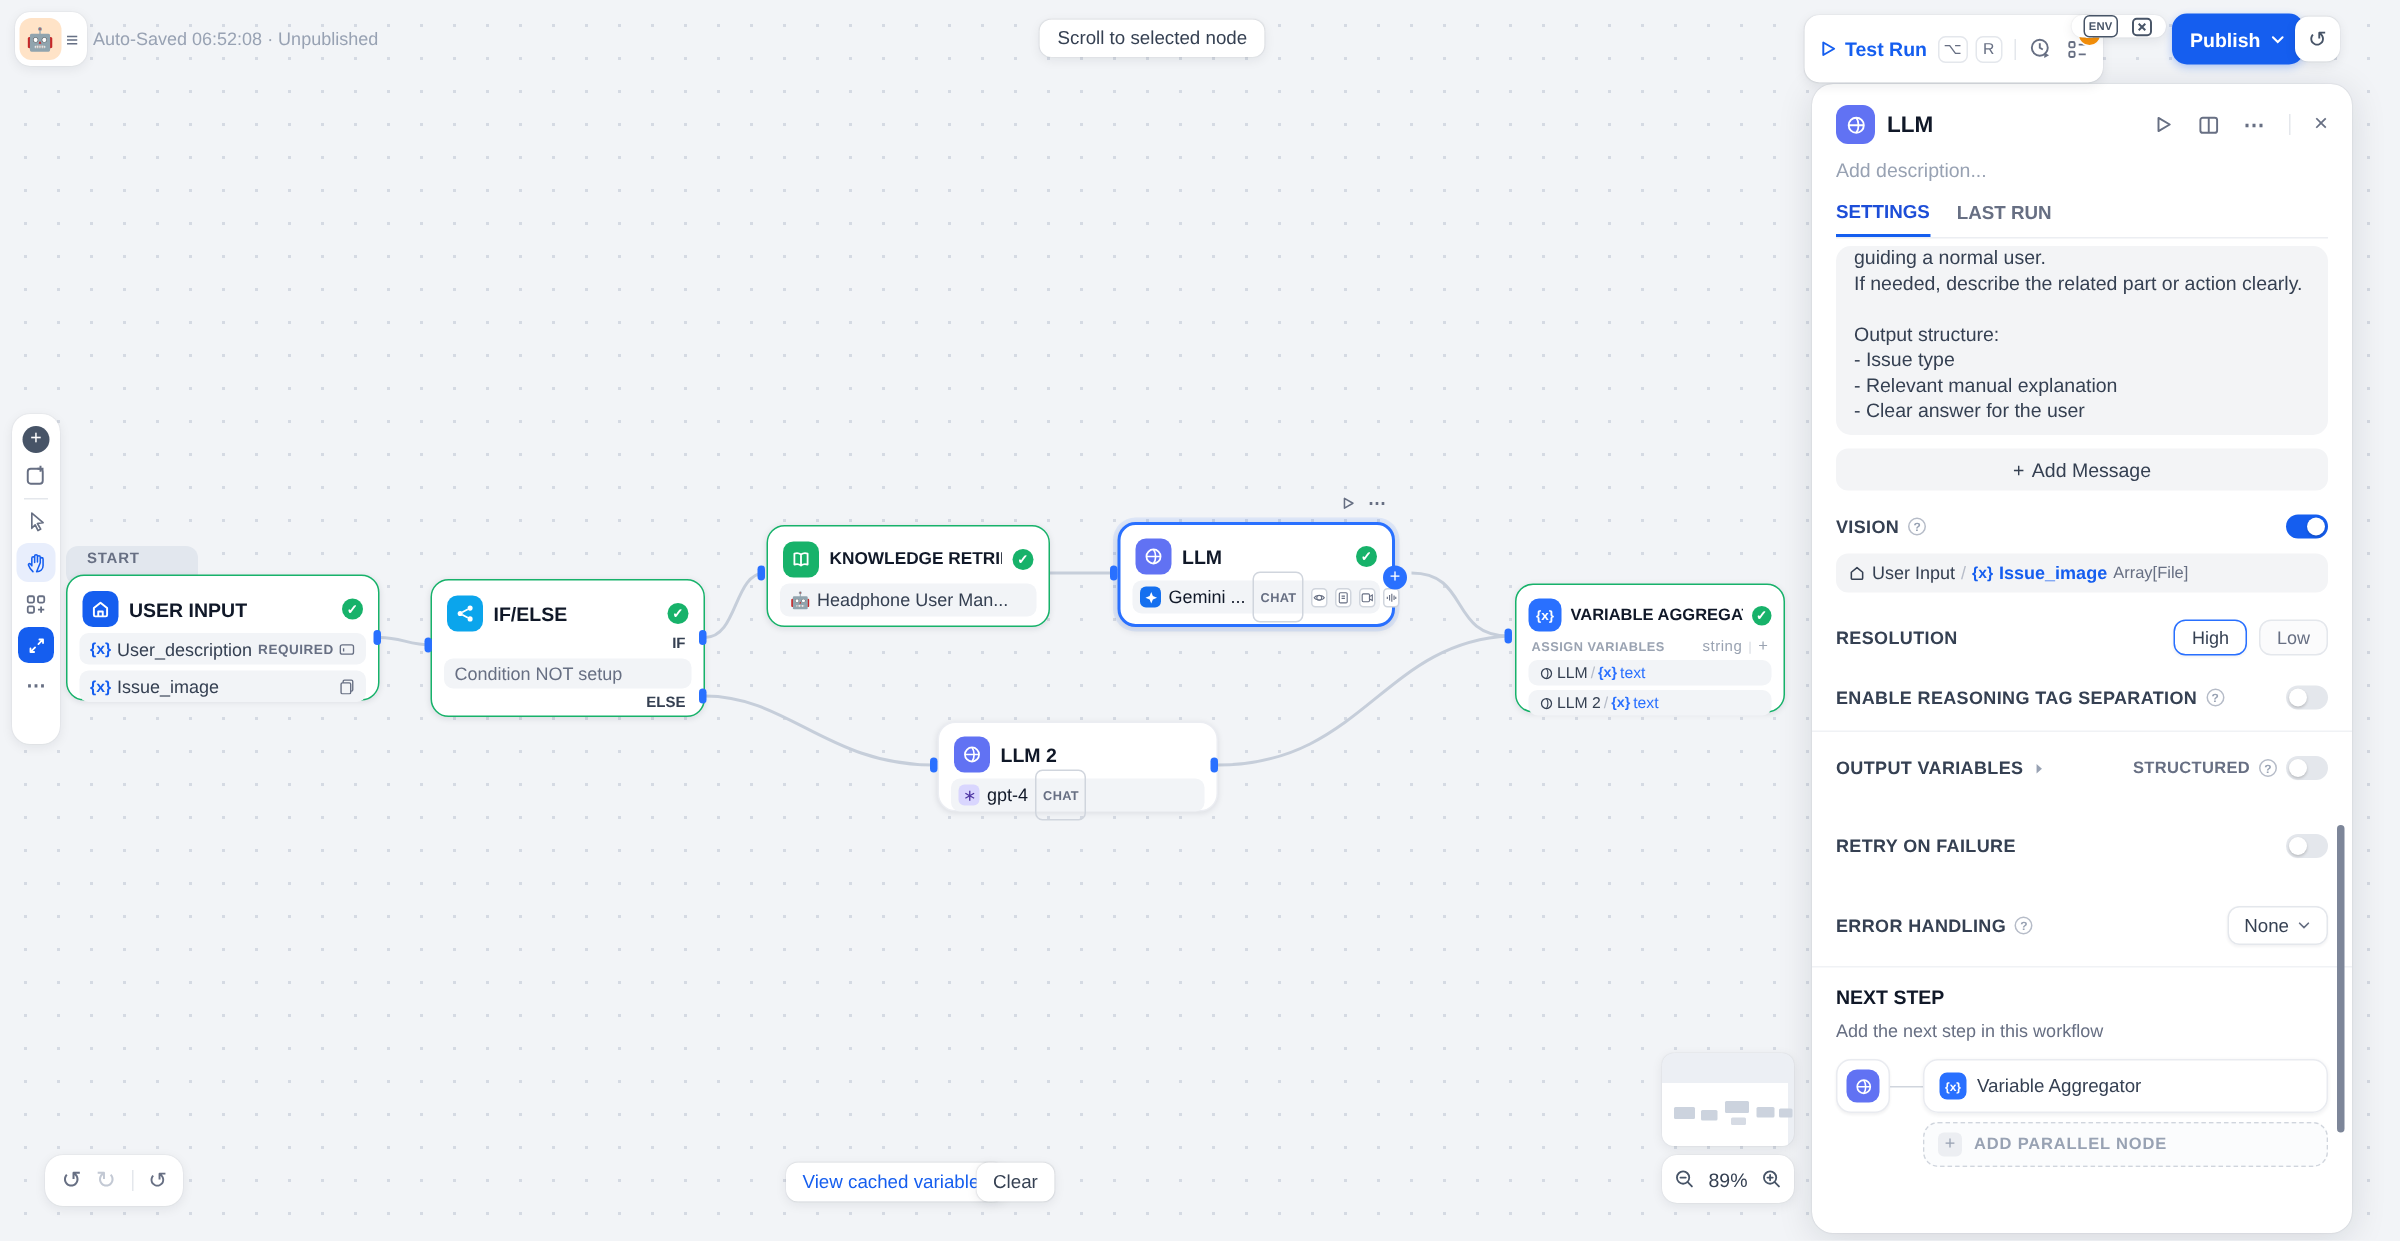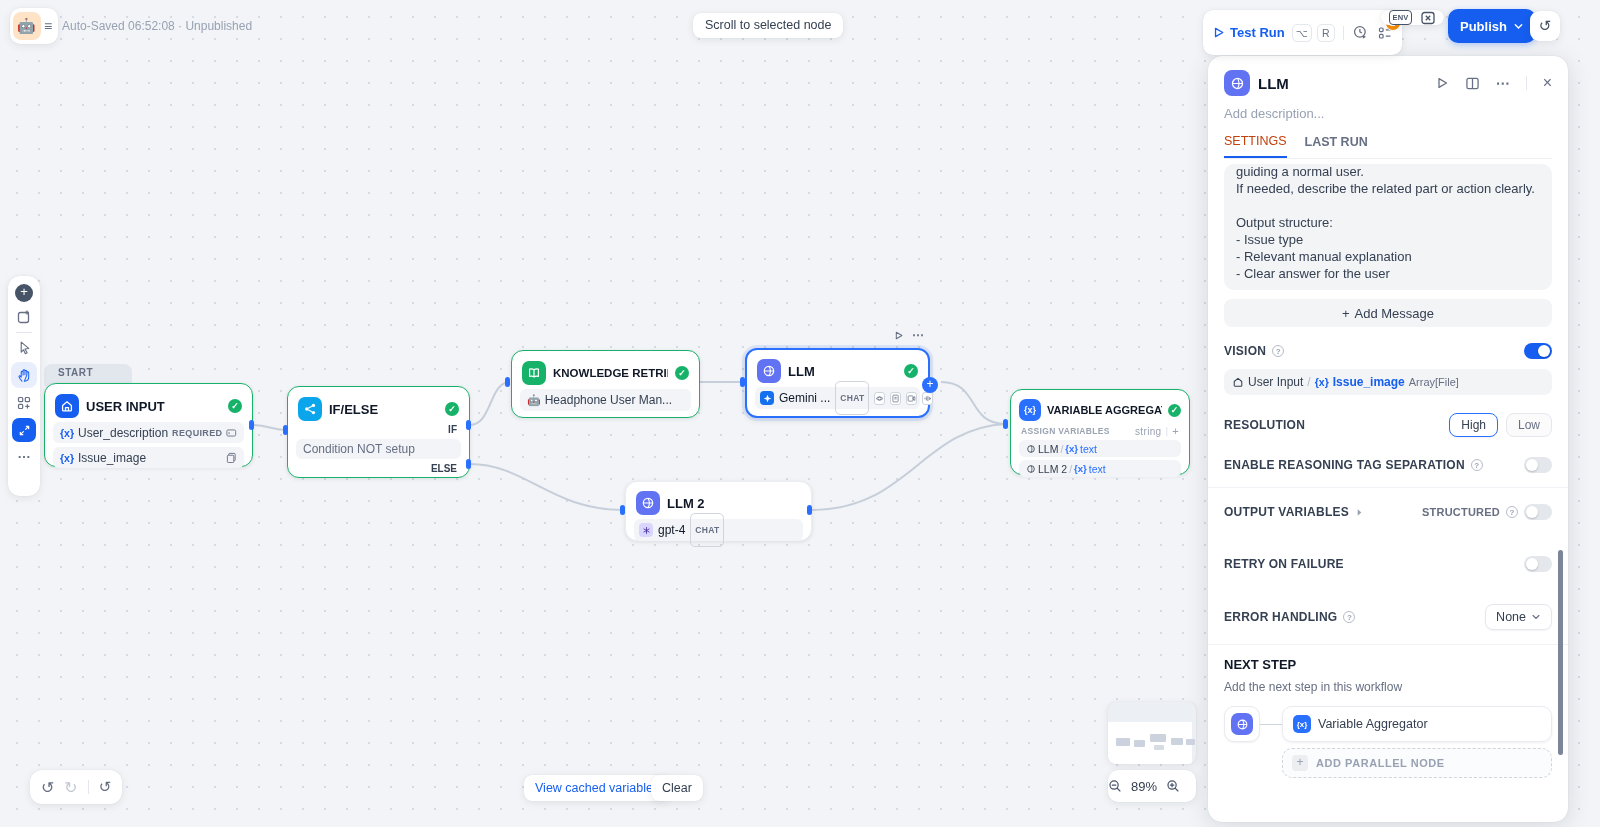--- a/index.html
+++ b/index.html
@@ -348,21 +348,21 @@
 <div class="abs shadow" style="left:1108px;top:702px;width:88px;height:62px;background:#eceff4;border-radius:8px;z-index:6;overflow:hidden">
   <div class="abs" style="left:0px;top:20px;width:84px;height:42px;background:#fff"></div>
   <div class="abs" style="left:8px;top:36px;width:14px;height:8px;background:#ccd3de;border-radius:1px"></div>
   <div class="abs" style="left:26px;top:38px;width:11px;height:7px;background:#ccd3de;border-radius:1px"></div>
   <div class="abs" style="left:42px;top:32px;width:16px;height:8px;background:#ccd3de;border-radius:1px"></div>
   <div class="abs" style="left:46px;top:43px;width:10px;height:5px;background:#d6dbe4;border-radius:1px"></div>
   <div class="abs" style="left:63px;top:36px;width:12px;height:7px;background:#ccd3de;border-radius:1px"></div>
   <div class="abs" style="left:78px;top:37px;width:9px;height:6px;background:#ccd3de;border-radius:1px"></div>
 </div>
 
-<div class="abs flex pill shadow" style="left:1108px;top:770px;width:88px;height:32px;z-index:6;justify-content:flex-start;gap:9px">
+<div class="abs flex pill shadow" style="left:1108px;top:770px;width:88px;height:32px;z-index:6;justify-content:center;gap:9px">
   <svg width="14" height="14" viewBox="0 0 15 15">
       <circle cx="6.5" cy="6.5" r="4.4" stroke="#475467" stroke-width="1.3" fill="none"></circle>
       <path d="M9.8 9.8l3 3M4.6 6.5h3.8" stroke="#475467" stroke-width="1.3" stroke-linecap="round"></path>
     </svg>
   <span style="font-size:13px;color:#354052">89%</span>
   <svg width="14" height="14" viewBox="0 0 15 15">
       <circle cx="6.5" cy="6.5" r="4.4" stroke="#475467" stroke-width="1.3" fill="none"></circle>
       <path d="M9.8 9.8l3 3M4.6 6.5h3.8M6.5 4.6v3.8" stroke="#475467" stroke-width="1.3" stroke-linecap="round"></path>
     </svg>
 </div>
@@ -384,21 +384,21 @@
         <path d="M7 2.3v9.4" stroke="#676f83" stroke-width="1.2"></path>
       </svg>
     <span style="font-size:14px;color:#676f83;font-weight:bold;margin-left:8px">⋯</span>
     <span style="width:1px;height:14px;background:#e4e7ec;margin:0 8px"></span>
     <span style="font-size:16px;color:#676f83">×</span>
   </div>
 
   <div style="margin-top:10px;font-size:13px;color:#98a2b3">Add description...</div>
 
   <div class="flex" style="margin-top:13px;gap:18px;border-bottom:1px solid #eceef2">
-    <div style="font-size:12.5px;font-weight:normal;color:#c2410c;padding-bottom:8px;border-bottom:2px solid #155eef">SETTINGS</div>
+    <div style="font-size:12.5px;font-weight:bold;color:#1d4ed8;padding-bottom:8px;border-bottom:2px solid #155eef">SETTINGS</div>
     <div style="font-size:12.5px;font-weight:bold;color:#676f83;padding-bottom:8px">LAST RUN</div>
   </div>
 
   <div style="margin-top:5px;background:#f3f4f6;border-radius:10px;padding:8px 12px;overflow:hidden">
     <div style="font-size:13px;color:#354052;line-height:17px;margin-top:-9px">guiding a normal user.</div>
     <div style="font-size:13px;color:#354052;line-height:17px">If needed, describe the related part or action clearly.</div>
     <div style="font-size:13px;color:#354052;line-height:17px;min-height:17px"></div>
     <div style="font-size:13px;color:#354052;line-height:17px">Output structure:</div>
     <div style="font-size:13px;color:#354052;line-height:17px">- Issue type</div>
     <div style="font-size:13px;color:#354052;line-height:17px">- Relevant manual explanation</div>

